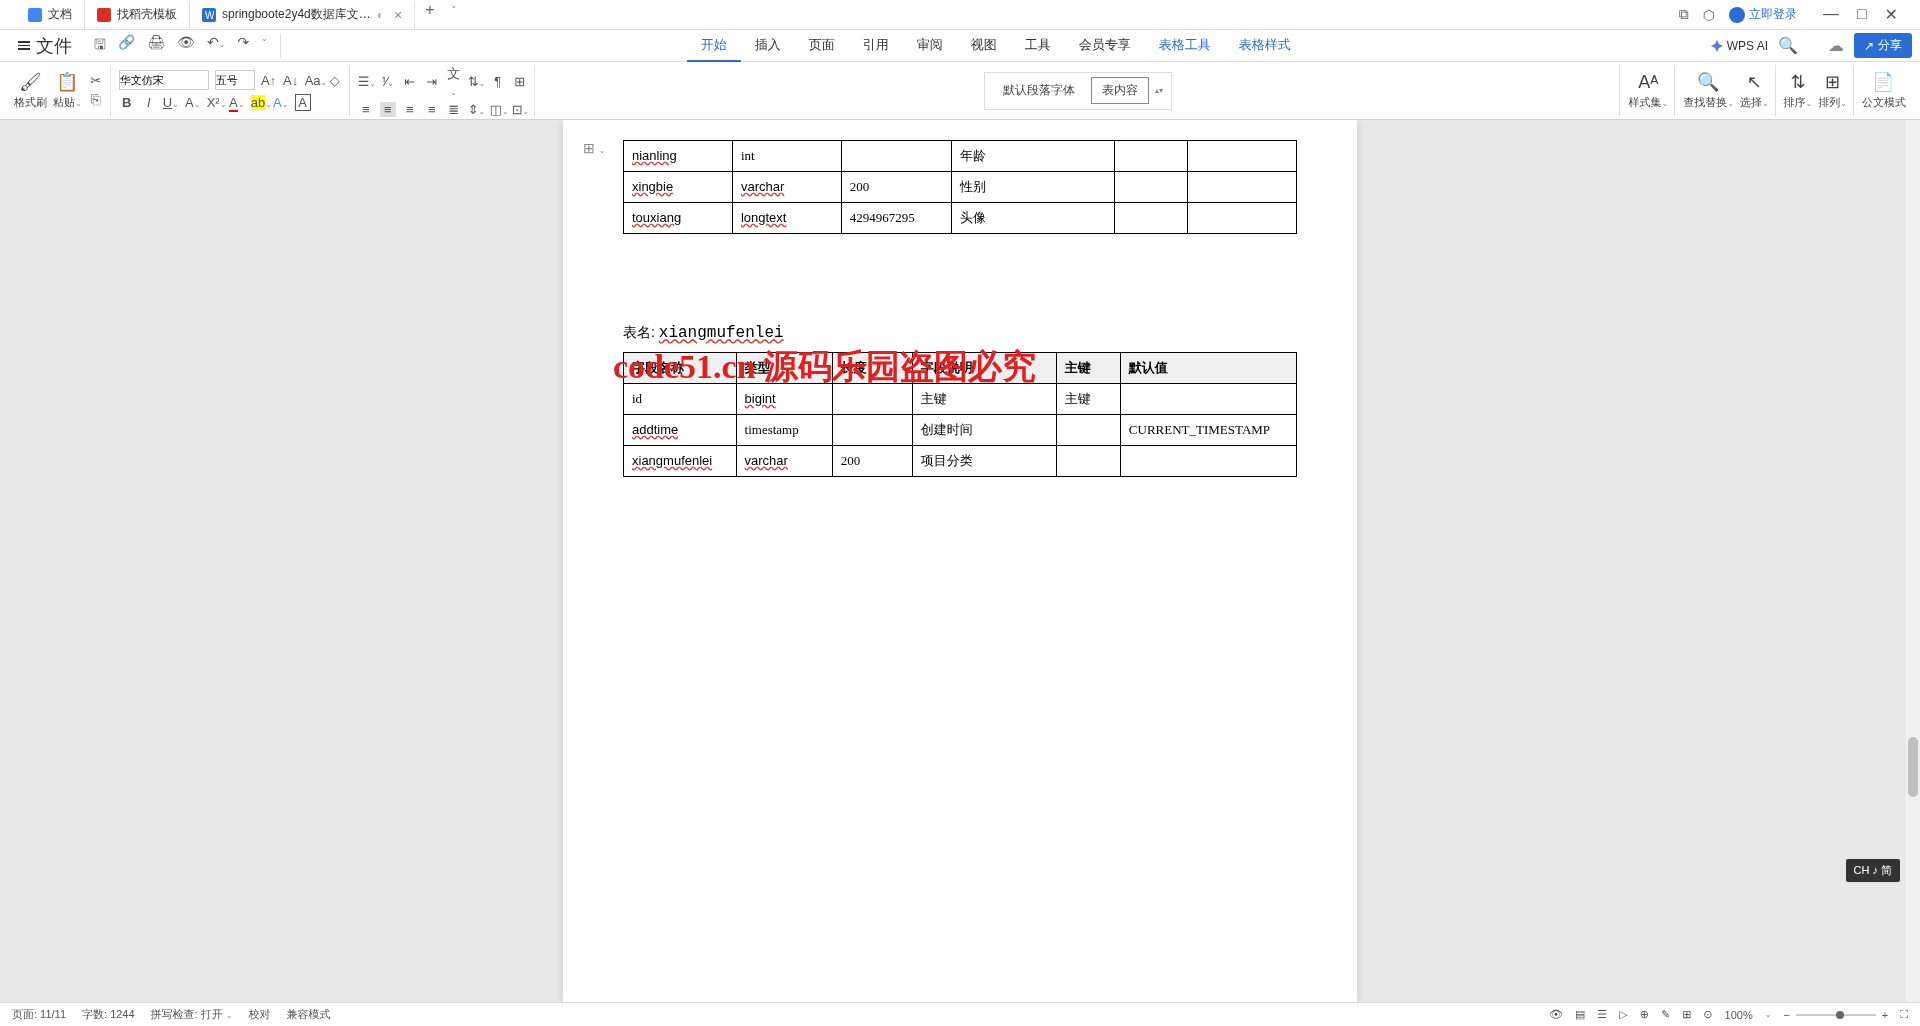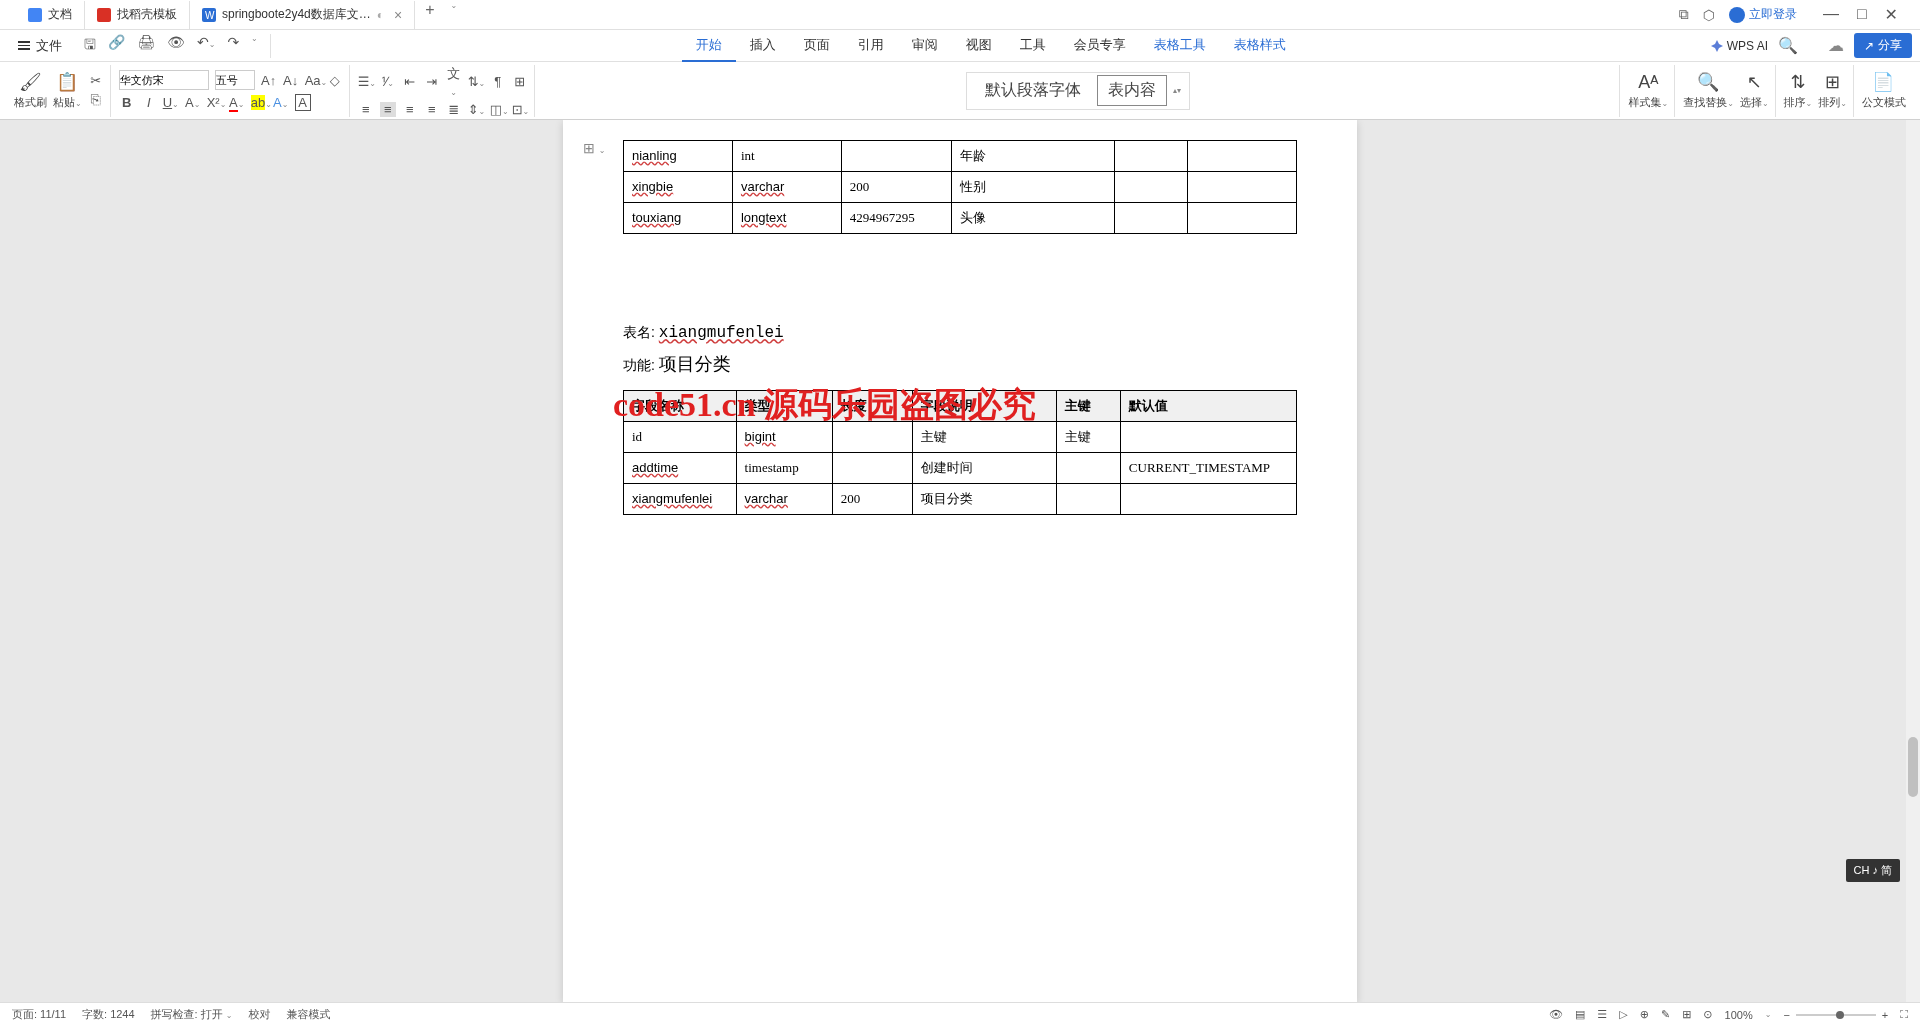--- a/index.html
+++ b/index.html
@@ -12,21 +12,21 @@
     .tab-icon { width: 14px; height: 14px; display: inline-flex; align-items: center; justify-content: center; }
     .tab-close { color: #888; margin-left: 4px; font-size: 14px; }
     .tab-add { padding: 0 10px; color: #666; font-size: 16px; }
     .title-right { display: flex; align-items: center; gap: 14px; padding-right: 10px; }
     .title-icon { color: #666; font-size: 14px; }
     .login-btn { display: flex; align-items: center; gap: 4px; color: #2a6dd4; font-size: 12px; }
     .avatar-icon { width: 16px; height: 16px; background: #2a6dd4; border-radius: 50%; }
     .window-controls { display: flex; gap: 18px; padding: 0 12px; color: #555; }
     
     .menu-bar { height: 32px; background: #fff; display: flex; align-items: center; border-bottom: 1px solid #e0e0e0; padding: 0 8px; }
-    .menu-file { display: flex; align-items: center; gap: 6px; padding: 0 10px; font-size: 13px; color: #333; }
+    .menu-file { display: flex; align-items: center; gap: 6px; padding: 0 10px; font-size: 18px; color: #333; }
     .hamburger { display: inline-flex; flex-direction: column; gap: 2px; }
     .hamburger span { width: 12px; height: 1.5px; background: #333; }
     .quick-icons { display: flex; gap: 12px; padding: 0 12px; border-right: 1px solid #e0e0e0; }
     .qi { color: #555; font-size: 14px; }
     .menu-tabs { display: flex; gap: 0; flex: 1; justify-content: center; }
     .menu-tab { padding: 6px 14px; font-size: 13px; color: #333; cursor: pointer; }
     .menu-tab.active { color: #2a6dd4; border-bottom: 2px solid #2a6dd4; }
     .menu-tab.blue { color: #2a6dd4; }
     .menu-right { display: flex; align-items: center; gap: 10px; }
     .wps-ai { display: flex; align-items: center; gap: 4px; font-size: 12px; color: #333; }
@@ -36,21 +36,21 @@
     .ribbon-group { display: flex; flex-direction: column; align-items: center; padding: 0 6px; border-right: 1px solid #e0e0e0; height: 52px; justify-content: center; }
     .ribbon-btn-large { display: flex; flex-direction: column; align-items: center; font-size: 11px; color: #444; gap: 2px; }
     .ribbon-icon-large { font-size: 18px; }
     .ribbon-row { display: flex; gap: 6px; align-items: center; }
     .ribbon-col { display: flex; flex-direction: column; gap: 4px; }
     .font-select { width: 90px; height: 20px; font-size: 11px; border: 1px solid #ccc; }
     .size-select { width: 40px; height: 20px; font-size: 11px; border: 1px solid #ccc; }
     .ribbon-icon { color: #555; font-size: 13px; width: 16px; text-align: center; }
     .dropdown-arrow { font-size: 8px; color: #888; }
     .style-box { display: flex; gap: 6px; align-items: center; border: 1px solid #ddd; padding: 4px 8px; height: 38px; }
-    .style-item { padding: 4px 10px; font-size: 16px; color: #444; }
+    .style-item { padding: 4px 10px; font-size: 12px; color: #444; }
     .style-item.active { border: 1px solid #888; }
     
     .document-area { position: relative; height: calc(100% - 120px - 24px); background: #e8e8e8; display: flex; justify-content: center; overflow: hidden; }
     .page { width: 794px; background: #fff; box-shadow: 0 2px 8px rgba(0,0,0,0.15); margin-top: 0; padding: 20px 60px; position: relative; }
     .doc-icon-left { position: absolute; left: 20px; top: 20px; color: #888; font-size: 14px; }
     
     table.db-table { border-collapse: collapse; width: 100%; margin-bottom: 30px; font-size: 13px; }
     table.db-table td, table.db-table th { border: 1px solid #000; padding: 6px 8px; text-align: left; font-family: "SimSun", serif; }
     .underline-red { text-decoration: underline; text-decoration-style: wavy; text-decoration-color: #d04040; }
     
@@ -309,24 +309,20 @@
       </tr>
     </tbody>
       </table>
 
     <div style="height:50px;"></div>
 
     <p class="table-label">
       <span>表名:</span>
       <span class="table-name">xiangmufenlei</span>
     </p>
-    <p class="func-label">
-      <span>功能:</span>
-      <span style="font-size:18px;">项目分类</span>
-    </p>
 
     <div style="position:relative;">
       <div class="watermark" style="top:-8px;left:-10px;">code51.cn 源码乐园盗图必究</div>
       <table class="db-table">
         <tbody>
             <tr style="background:#f0f0f0;">
           <th style="width:12%;">字段名称</th>
           <th style="width:12%;">类型</th>
           <th style="width:10%;">长度</th>
           <th style="width:18%;">字段说明</th>

